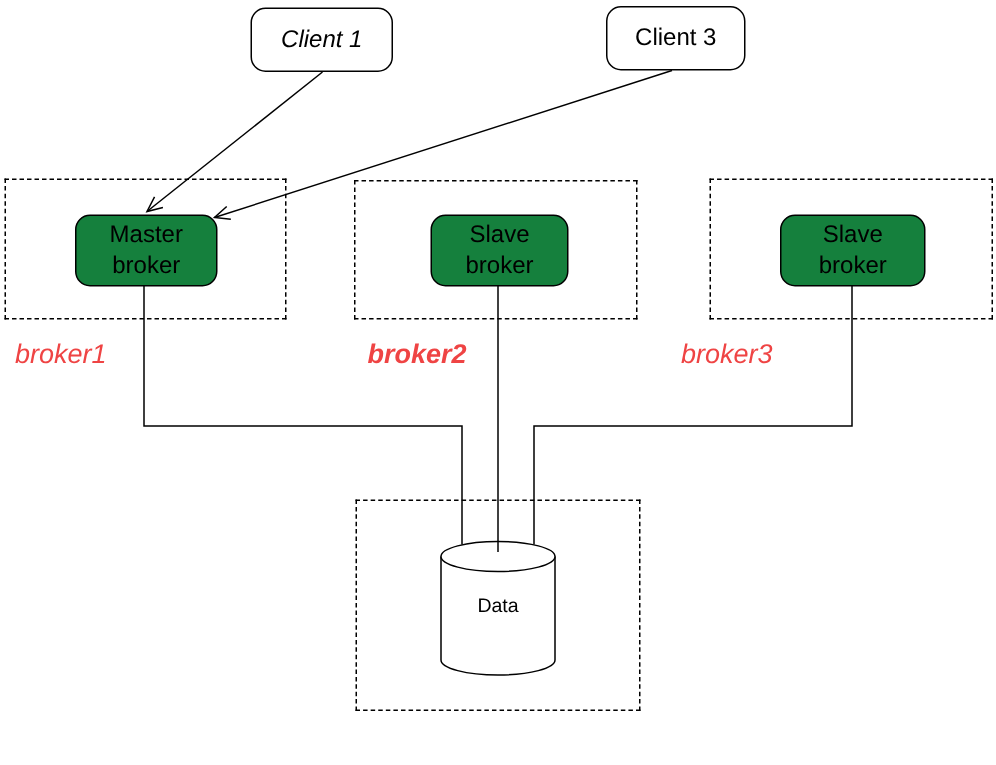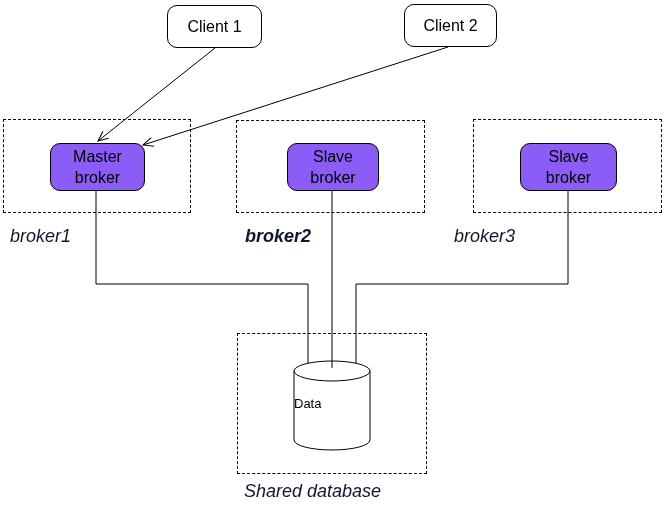--- a/index.html
+++ b/index.html
@@ -28,21 +28,21 @@
     position: absolute;
     left: 0;
     top: 0;
     z-index: 2;
   }
   
   .node-box {
     position: absolute;
     border: 1px solid #000000;
     border-radius: 10px;
-    background: #8b5cf6;
+    background: #15803d;
     z-index: 3;
     box-sizing: border-box;
     display: flex;
     align-items: center;
     justify-content: center;
     text-align: center;
     font-size: 16px;
     line-height: 21px;
     color: #000000;
   }
@@ -62,43 +62,43 @@
     align-items: center;
     justify-content: center;
     font-size: 16px;
     color: #000000;
     white-space: nowrap;
   }
   .group-label {
     position: absolute;
     font-style: italic;
     font-size: 18px;
-    color: #0f172a;
+    color: #ef4444;
     z-index: 3;
     white-space: nowrap;
   }
   .cylinder-label {
     position: absolute;
     left: 294px;
     top: 396px;
     width: 76px;
-    text-align: left;
+    text-align: center;
     font-size: 13px;
     color: #000000;
     z-index: 3;
   }
   
   #group-broker1   { left: 3px;   top: 119px; width: 188px; height: 94px; }
   #group-broker2   { left: 236px; top: 120px; width: 189px; height: 93px; }
   #group-broker3   { left: 473px; top: 119px; width: 189px; height: 94px; }
   #group-database  { left: 237px; top: 333px; width: 190px; height: 141px; }
   #node-master     { left: 50px;  top: 143px; width: 95px;  height: 48px; }
   #node-slave2     { left: 287px; top: 143px; width: 92px;  height: 48px; }
   #node-slave3     { left: 520px; top: 143px; width: 97px;  height: 48px; }
-  #node-client1    { left: 167px; top: 5px;   width: 95px;  height: 43px; }
+  #node-client1    { left: 167px; top: 5px;   width: 95px;  height: 43px; font-style: italic; }
   #node-client2    { left: 404px; top: 4px;   width: 93px;  height: 43px; }
   #label-broker1   { left: 10px;  top: 226px; }
   #label-broker2   { left: 245px; top: 226px; font-weight: bold; }
   #label-broker3   { left: 454px; top: 226px; }
   #label-database  { left: 244px; top: 481px; }
 </style>
 </head>
 <body>
 
 <div id="canvas">
@@ -125,33 +125,32 @@
     <path d="M568,190 L568,284 L356,284 L356,363" fill="none" stroke="#000000" stroke-width="1"></path>
 
     <line x1="215" y1="48" x2="98" y2="141" stroke="#000000" stroke-width="1" marker-end="url(#openArrow)"></line>
     <line x1="448" y1="47" x2="143" y2="145" stroke="#000000" stroke-width="1" marker-end="url(#openArrow)"></line>
   </svg>
 
   <div class="client-box" id="node-client1">
     <span>Client 1</span>
   </div>
   <div class="client-box" id="node-client2">
-    <span>Client 2</span>
+    <span>Client 3</span>
   </div>
 
   <div class="node-box" id="node-master">
     <span class="wrap-label">Master broker</span>
   </div>
   <div class="node-box" id="node-slave2">
     <span class="wrap-label">Slave broker</span>
   </div>
   <div class="node-box" id="node-slave3">
     <span class="wrap-label">Slave broker</span>
   </div>
 
   <div class="group-label" id="label-broker1">broker1</div>
   <div class="group-label" id="label-broker2">broker2</div>
   <div class="group-label" id="label-broker3">broker3</div>
-  <div class="group-label" id="label-database">Shared database</div>
 
   <div class="cylinder-label">Data</div>
 
 </div>
 
 </body></html>

